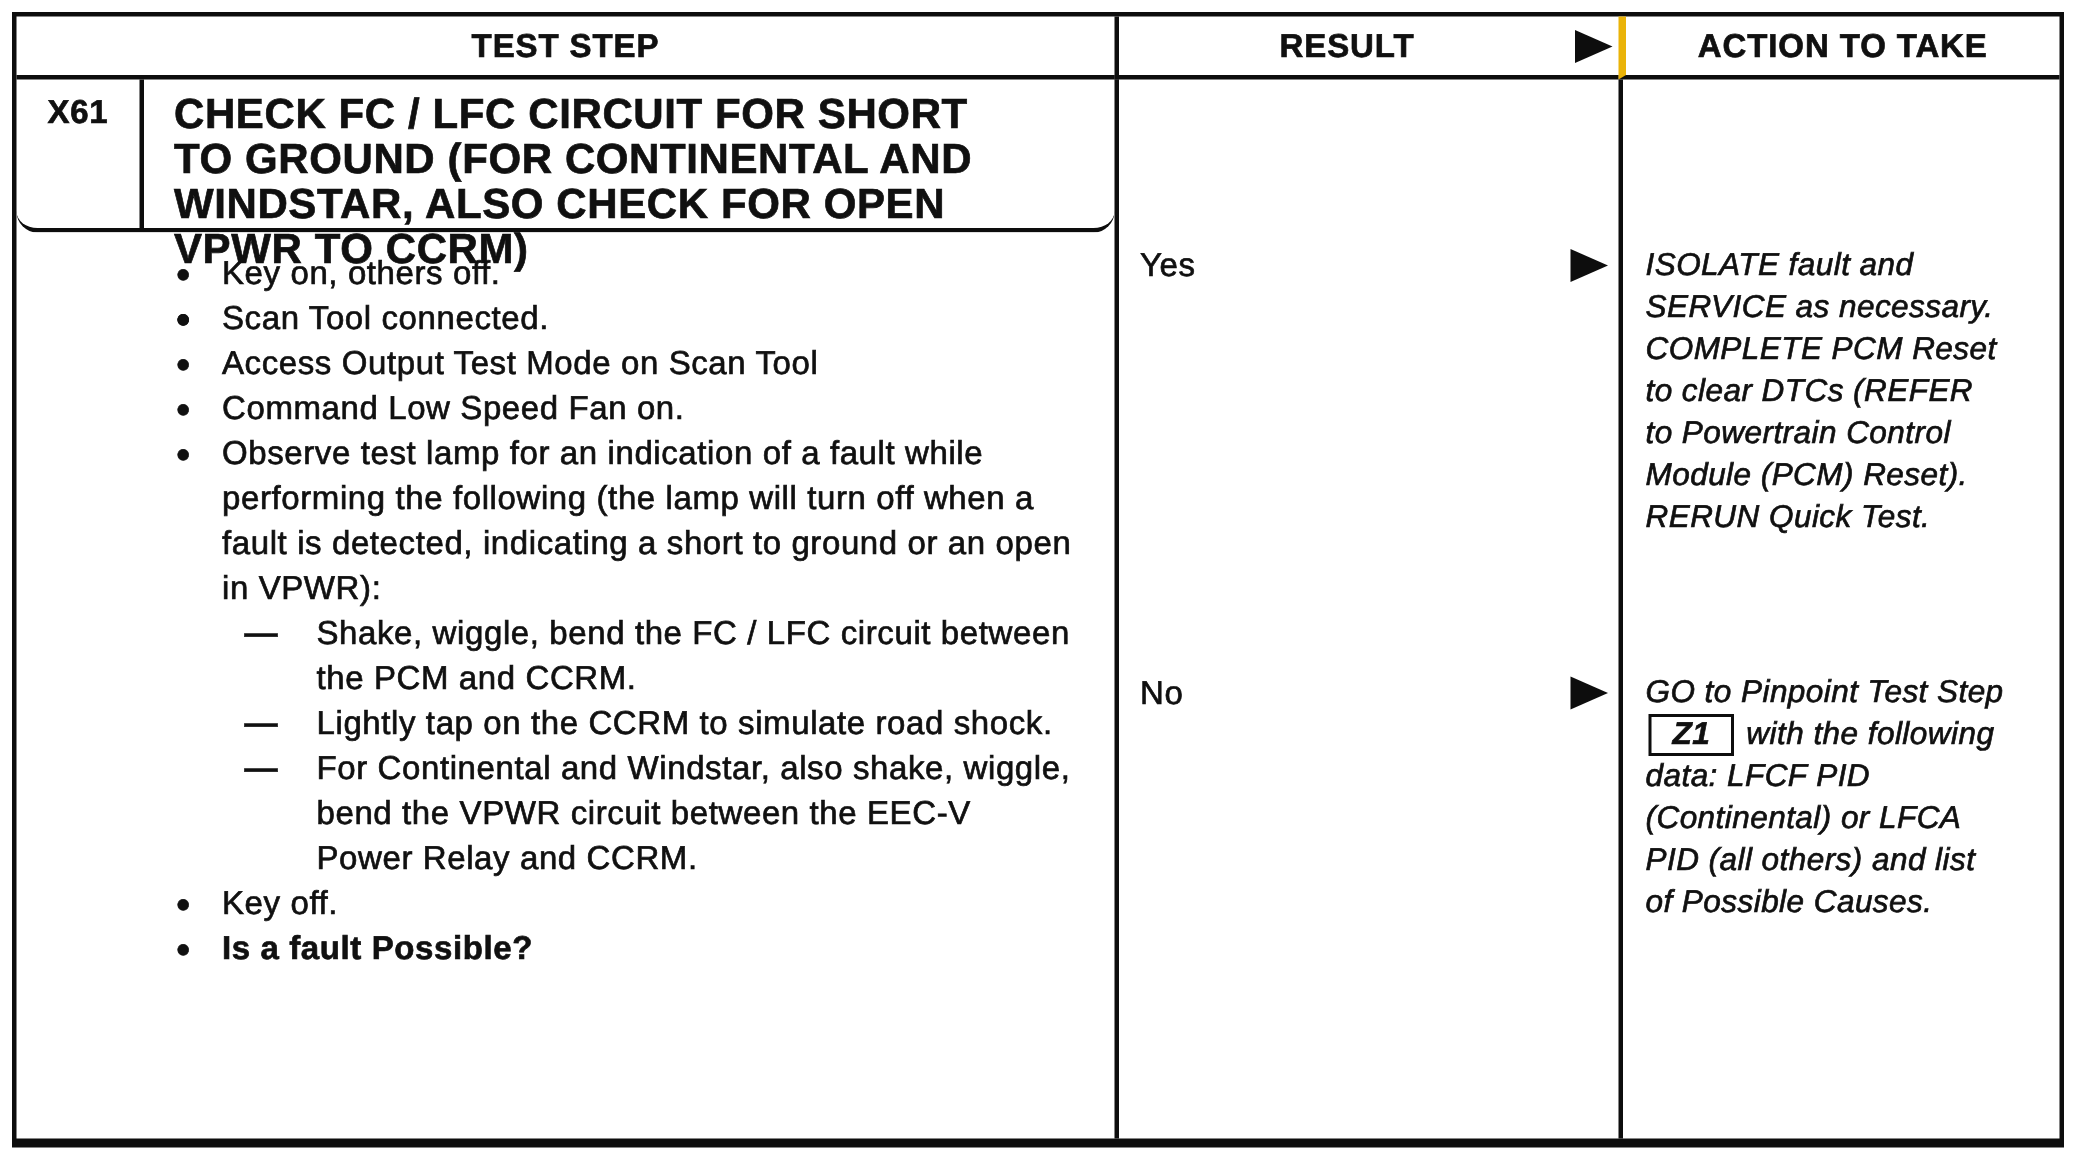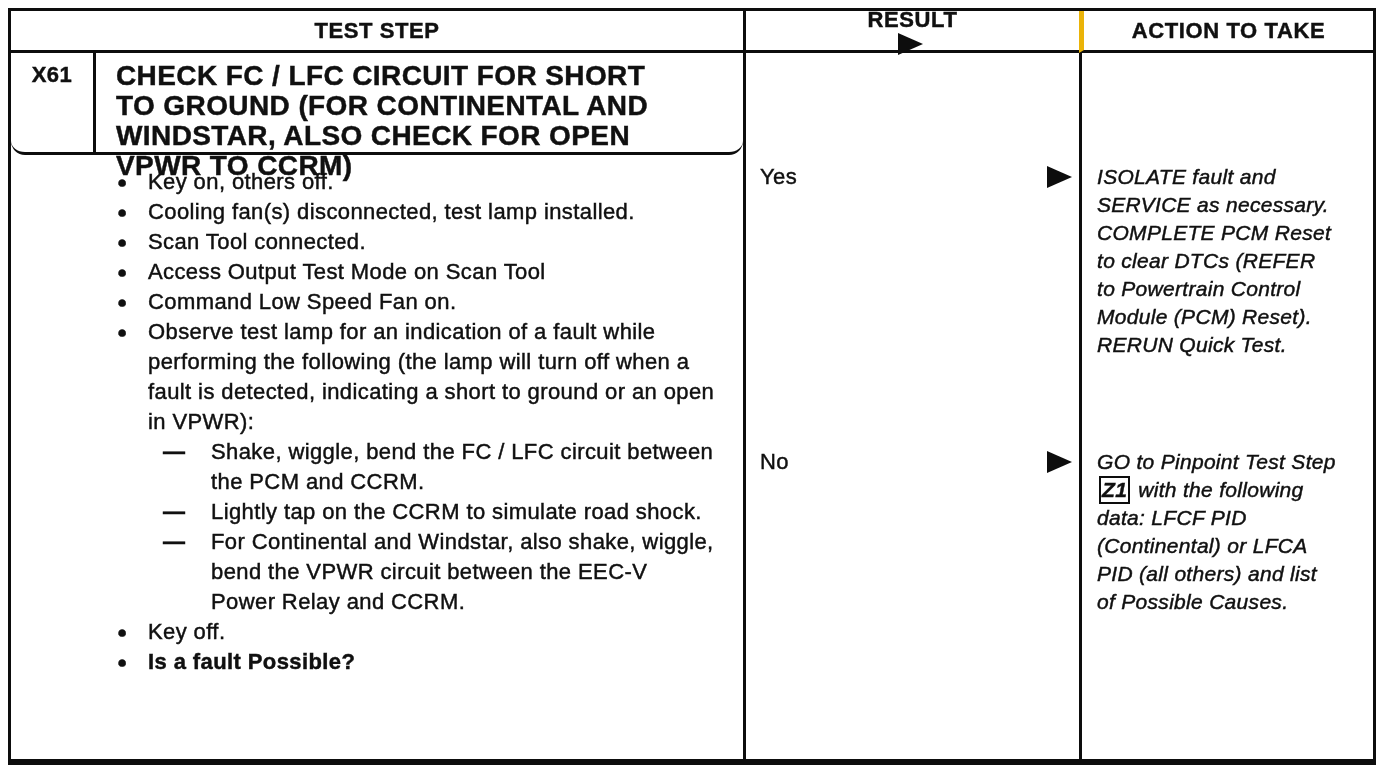--- a/index.html
+++ b/index.html
@@ -20,21 +20,21 @@
     background:#ffffff;
     box-sizing:border-box;
   }
   .hcell{
     border-bottom:3px solid #0d0d0d;
     display:flex;align-items:center;justify-content:center;
     font-weight:700;font-size:22px;letter-spacing:0.6px;
     box-sizing:border-box;
   }
   .hcell.h-test{grid-area:1/1/2/2;}
-  .hcell.h-result{grid-area:1/2/2/3;border-left:3px solid #0d0d0d;justify-content:center;flex-direction:column;}
+  .hcell.h-result{grid-area:1/2/2/3;border-left:3px solid #0d0d0d;justify-content:space-between;}
   .hcell.h-action{grid-area:1/3/2/4;border-left:5px solid #eab308;}
   .h-result .hlabel{flex:1;text-align:center;}
   .arrow{
     width:0;height:0;display:inline-block;
     border-left:25px solid #0d0d0d;
     border-top:11px solid transparent;
     border-bottom:11px solid transparent;
   }
   .h-result .arrow{margin-right:4px;}
 
@@ -66,21 +66,21 @@
   }
   .outcome-0{top:111px;}
   .outcome-1{top:396px;}
   .action{
     position:absolute;left:15px;width:242px;margin:0;
     font-size:21px;line-height:28px;letter-spacing:0.3px;
   }
   .action-0{top:110px;}
   .action-1{top:395px;}
   .boxed{
-    display:inline-block;border:2px solid #0d0d0d;padding:0 1px;
+    display:inline-block;border:2px solid #0d0d0d;padding:0 14px;
     font-weight:700;line-height:24px;margin:0 2px;
   }
 </style>
 </head>
 <body>
 
 <div class="page">
   <div class="ptable">
 
     <div class="hcell h-test">
@@ -96,21 +96,21 @@
       <span>ACTION TO TAKE</span>
     </div>
 
     <div class="title-row">
       <div class="step-id">X61</div>
       <div class="step-title">CHECK FC / LFC CIRCUIT FOR SHORT TO GROUND (FOR CONTINENTAL AND WINDSTAR, ALSO CHECK FOR OPEN VPWR TO CCRM)</div>
     </div>
 
     <div class="proc-cell" id="procedure-list">
         <div class="proc-item bullet"><span class="marker">●</span><span>Key on, others off.</span></div>
-        <div class="proc-item bullet"><span class="marker">●</span><span>Cooling fan(s) disconnected, test lamp installed.</span></div>
+        <div class="proc-item bullet"><span class="marker">●</span></div>
         <div class="proc-item bullet"><span class="marker">●</span><span>Scan Tool connected.</span></div>
         <div class="proc-item bullet"><span class="marker">●</span><span>Access Output Test Mode on Scan Tool</span></div>
         <div class="proc-item bullet"><span class="marker">●</span><span>Command Low Speed Fan on.</span></div>
         <div class="proc-item bullet"><span class="marker">●</span><span>Observe test lamp for an indication of a fault while performing the following (the lamp will turn off when a fault is detected, indicating a short to ground or an open in VPWR):</span></div>
         <div class="proc-item dash"><span class="marker">—</span><span>Shake, wiggle, bend the FC / LFC circuit between the PCM and CCRM.</span></div>
         <div class="proc-item dash"><span class="marker">—</span><span>Lightly tap on the CCRM to simulate road shock.</span></div>
         <div class="proc-item dash"><span class="marker">—</span><span>For Continental and Windstar, also shake, wiggle, bend the VPWR circuit between the EEC-V Power Relay and CCRM.</span></div>
         <div class="proc-item bullet"><span class="marker">●</span><span>Key off.</span></div>
         <div class="proc-item bullet strong"><span class="marker">●</span><span>Is a fault Possible?</span></div>
       </div>

